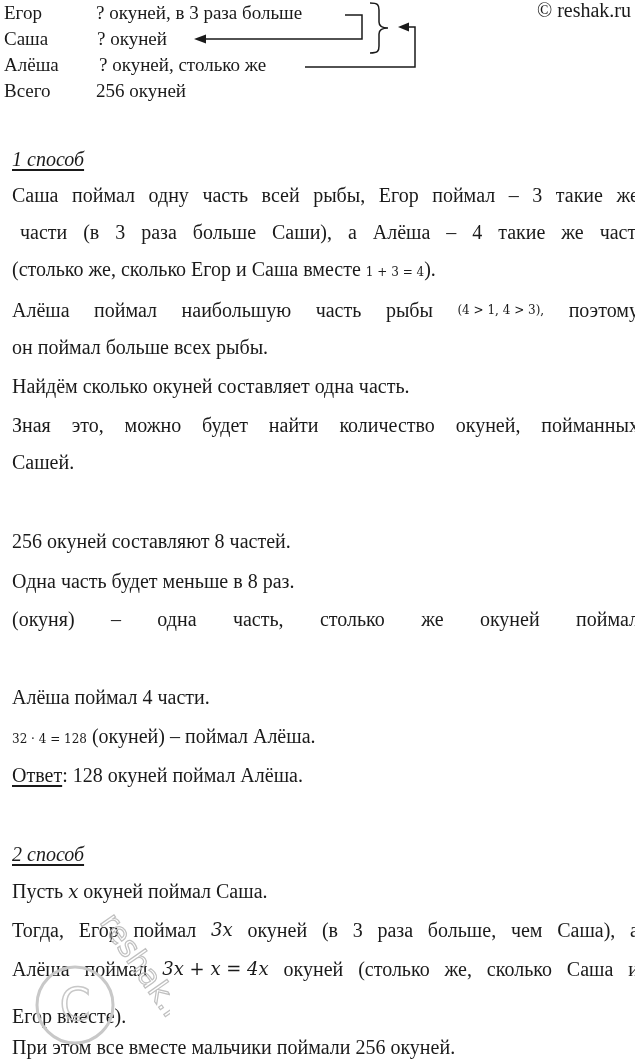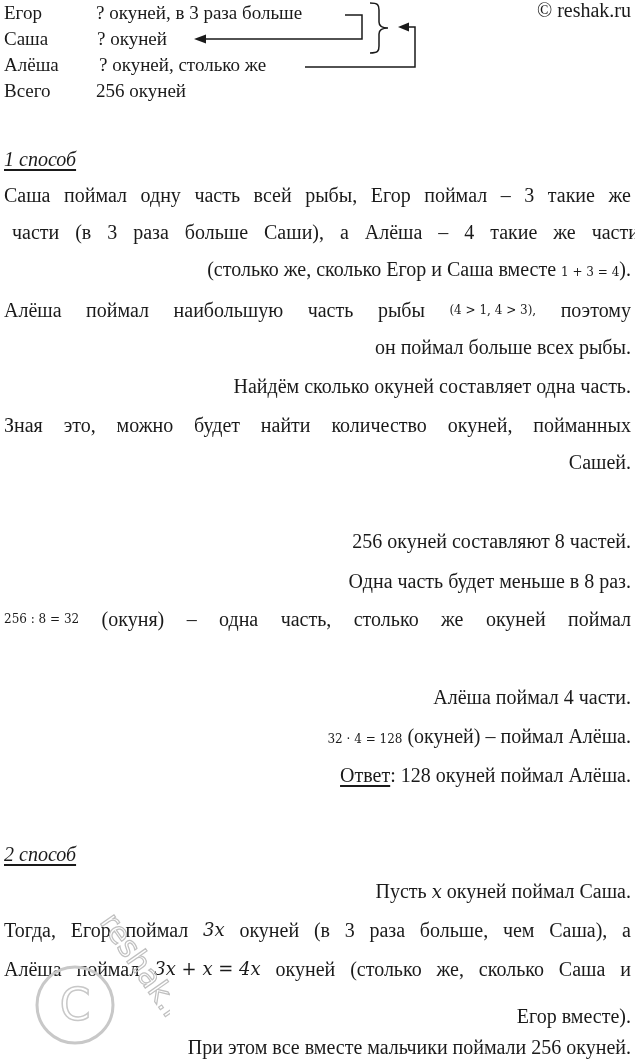--- a/index.html
+++ b/index.html
@@ -15,22 +15,22 @@
   .drow { position: absolute; left: 4px; font-size: 19px; line-height: 22px; white-space: nowrap; }
   .dname { position: absolute; left: 0; }
   .dval { position: absolute; white-space: nowrap; }
   .copyright {
     position: absolute; right: 4px; top: -2px; font-size: 20px; line-height: 24px; white-space: nowrap;
   }
   svg.arrows { position: absolute; left: 0; top: 0; }
 
   
   .line {
-    position: absolute; left: 4px; width: 627px;
-    font-size: 20px; line-height: 24px; white-space: nowrap; text-align: right;
+    position: absolute; left: 12px; width: 627px;
+    font-size: 20px; line-height: 24px; white-space: nowrap;
   }
   .justify { display: flex; justify-content: space-between; }
   .justify span { white-space: pre; }
   .heading { font-style: italic; text-decoration: underline; text-underline-offset: 3px; }
   .u { text-decoration: underline; text-underline-offset: 3px; }
   .math { font-family: "DejaVu Serif", serif; font-size: 12px; }
   .mi { font-style: italic; font-family: "DejaVu Serif", serif; font-size: 18px; }
 
   .watermark {
     position: absolute; left: 30px; top: 905px; width: 140px; height: 150px; pointer-events: none;
@@ -131,21 +131,20 @@
   </div>
 
   <div class="line" style="top:374px;">Найдём сколько окуней составляет одна часть.</div>
   <div class="line" style="top:450px;">Сашей.</div>
 
 
   <div class="line" style="top:529px;">256 окуней составляют 8 частей.</div>
   <div class="line" style="top:569px;">Одна часть будет меньше в 8 раз.</div>
 
   <div class="line justify" style="top:607px;">
-    <span class="math">256 : 8 = 32</span>
     <span>(окуня)</span>
     <span>–</span>
     <span>одна</span>
     <span>часть,</span>
     <span>столько</span>
     <span>же</span>
     <span>окуней</span>
     <span>поймал</span>
   </div>
 

